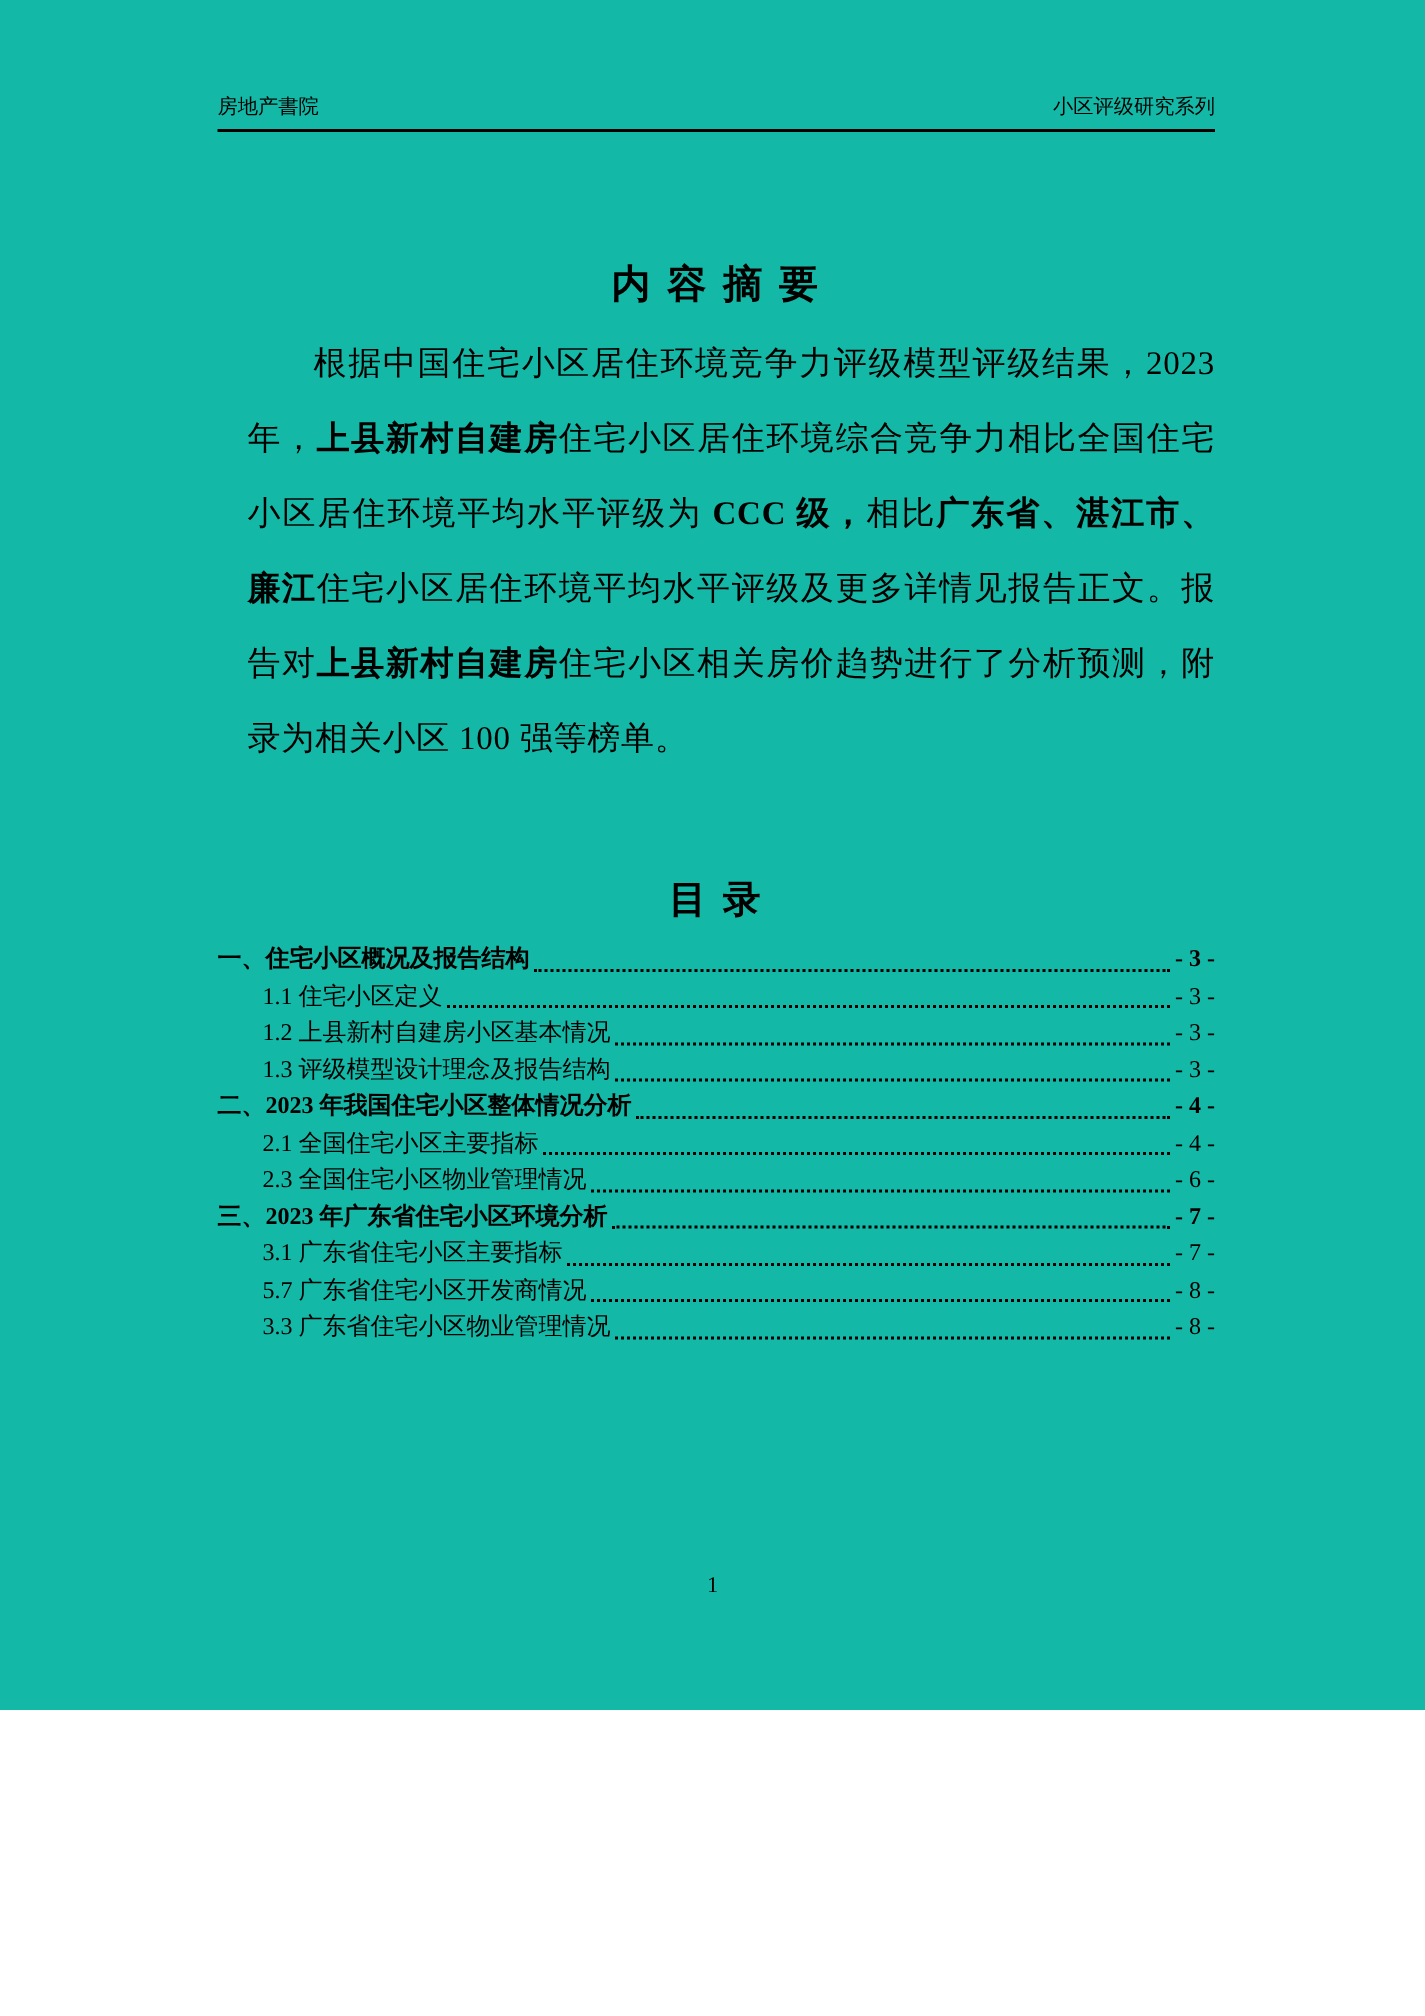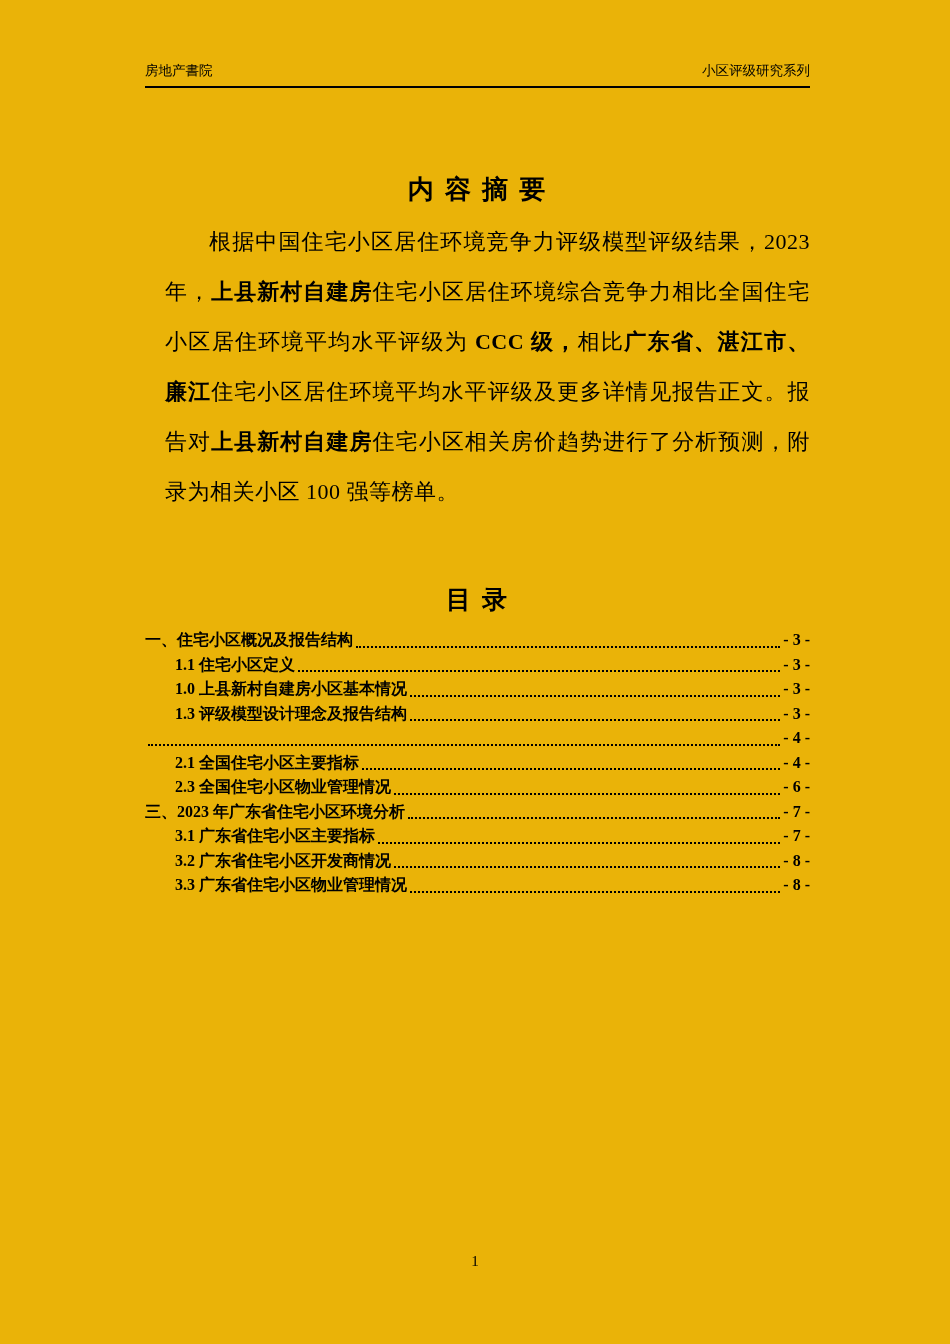--- a/index.html
+++ b/index.html
@@ -1,22 +1,22 @@
 <!DOCTYPE html>
 <html><head>
 <meta charset="utf-8">
 <style>
   * { margin: 0; padding: 0; box-sizing: border-box; }
   html, body { background: #ffffff; }
   .page {
     position: relative;
     width: 950px;
-    height: 1344px;
+    height: 1140px;
     margin: 0 auto;
-    background: #eab308;
+    background: #14b8a6;
     font-family: "Liberation Serif", serif;
     color: #000000;
     overflow: hidden;
   }
   .content {
     padding: 0 140px 0 145px;
   }
   
   .header-row {
     display: flex;
@@ -78,21 +78,21 @@
   }
   .toc-list { margin-top: 12px; }
   .toc-row {
     display: flex;
     align-items: flex-end;
     font-size: 16px;
     line-height: 24.5px;
     white-space: nowrap;
   }
   .toc-row.level-0 { font-weight: bold; }
-  .toc-row.level-1 { padding-left: 30px; font-weight: bold; }
+  .toc-row.level-1 { padding-left: 30px; font-weight: normal; }
   .toc-label { flex: 0 0 auto; text-align: center; }
   .toc-dots {
     flex: 1 1 auto;
     border-bottom: 2px dotted #000000;
     margin: 0 3px 5px 3px;
     min-width: 20px;
   }
   .toc-page { flex: 0 0 auto; }
   
   .footer-pagenum {
@@ -131,30 +131,31 @@
         <span class="toc-label">一、住宅小区概况及报告结构</span>
         <span class="toc-dots"></span>
         <span class="toc-page">- 3 -</span>
       </div>
       <div class="toc-row level-1">
         <span class="toc-label">1.1 住宅小区定义</span>
         <span class="toc-dots"></span>
         <span class="toc-page">- 3 -</span>
       </div>
       <div class="toc-row level-1">
-        <span class="toc-label">1.0 上县新村自建房小区基本情况</span>
+        <span class="toc-label">1.2 上县新村自建房小区基本情况</span>
         <span class="toc-dots"></span>
         <span class="toc-page">- 3 -</span>
       </div>
       <div class="toc-row level-1">
         <span class="toc-label">1.3 评级模型设计理念及报告结构</span>
         <span class="toc-dots"></span>
         <span class="toc-page">- 3 -</span>
       </div>
       <div class="toc-row level-0">
+        <span class="toc-label">二、2023 年我国住宅小区整体情况分析</span>
         <span class="toc-dots"></span>
         <span class="toc-page">- 4 -</span>
       </div>
       <div class="toc-row level-1">
         <span class="toc-label">2.1 全国住宅小区主要指标</span>
         <span class="toc-dots"></span>
         <span class="toc-page">- 4 -</span>
       </div>
       <div class="toc-row level-1">
         <span class="toc-label">2.3 全国住宅小区物业管理情况</span>
@@ -165,21 +166,21 @@
         <span class="toc-label">三、2023 年广东省住宅小区环境分析</span>
         <span class="toc-dots"></span>
         <span class="toc-page">- 7 -</span>
       </div>
       <div class="toc-row level-1">
         <span class="toc-label">3.1 广东省住宅小区主要指标</span>
         <span class="toc-dots"></span>
         <span class="toc-page">- 7 -</span>
       </div>
       <div class="toc-row level-1">
-        <span class="toc-label">3.2 广东省住宅小区开发商情况</span>
+        <span class="toc-label">5.7 广东省住宅小区开发商情况</span>
         <span class="toc-dots"></span>
         <span class="toc-page">- 8 -</span>
       </div>
       <div class="toc-row level-1">
         <span class="toc-label">3.3 广东省住宅小区物业管理情况</span>
         <span class="toc-dots"></span>
         <span class="toc-page">- 8 -</span>
       </div>
 
     </div>

